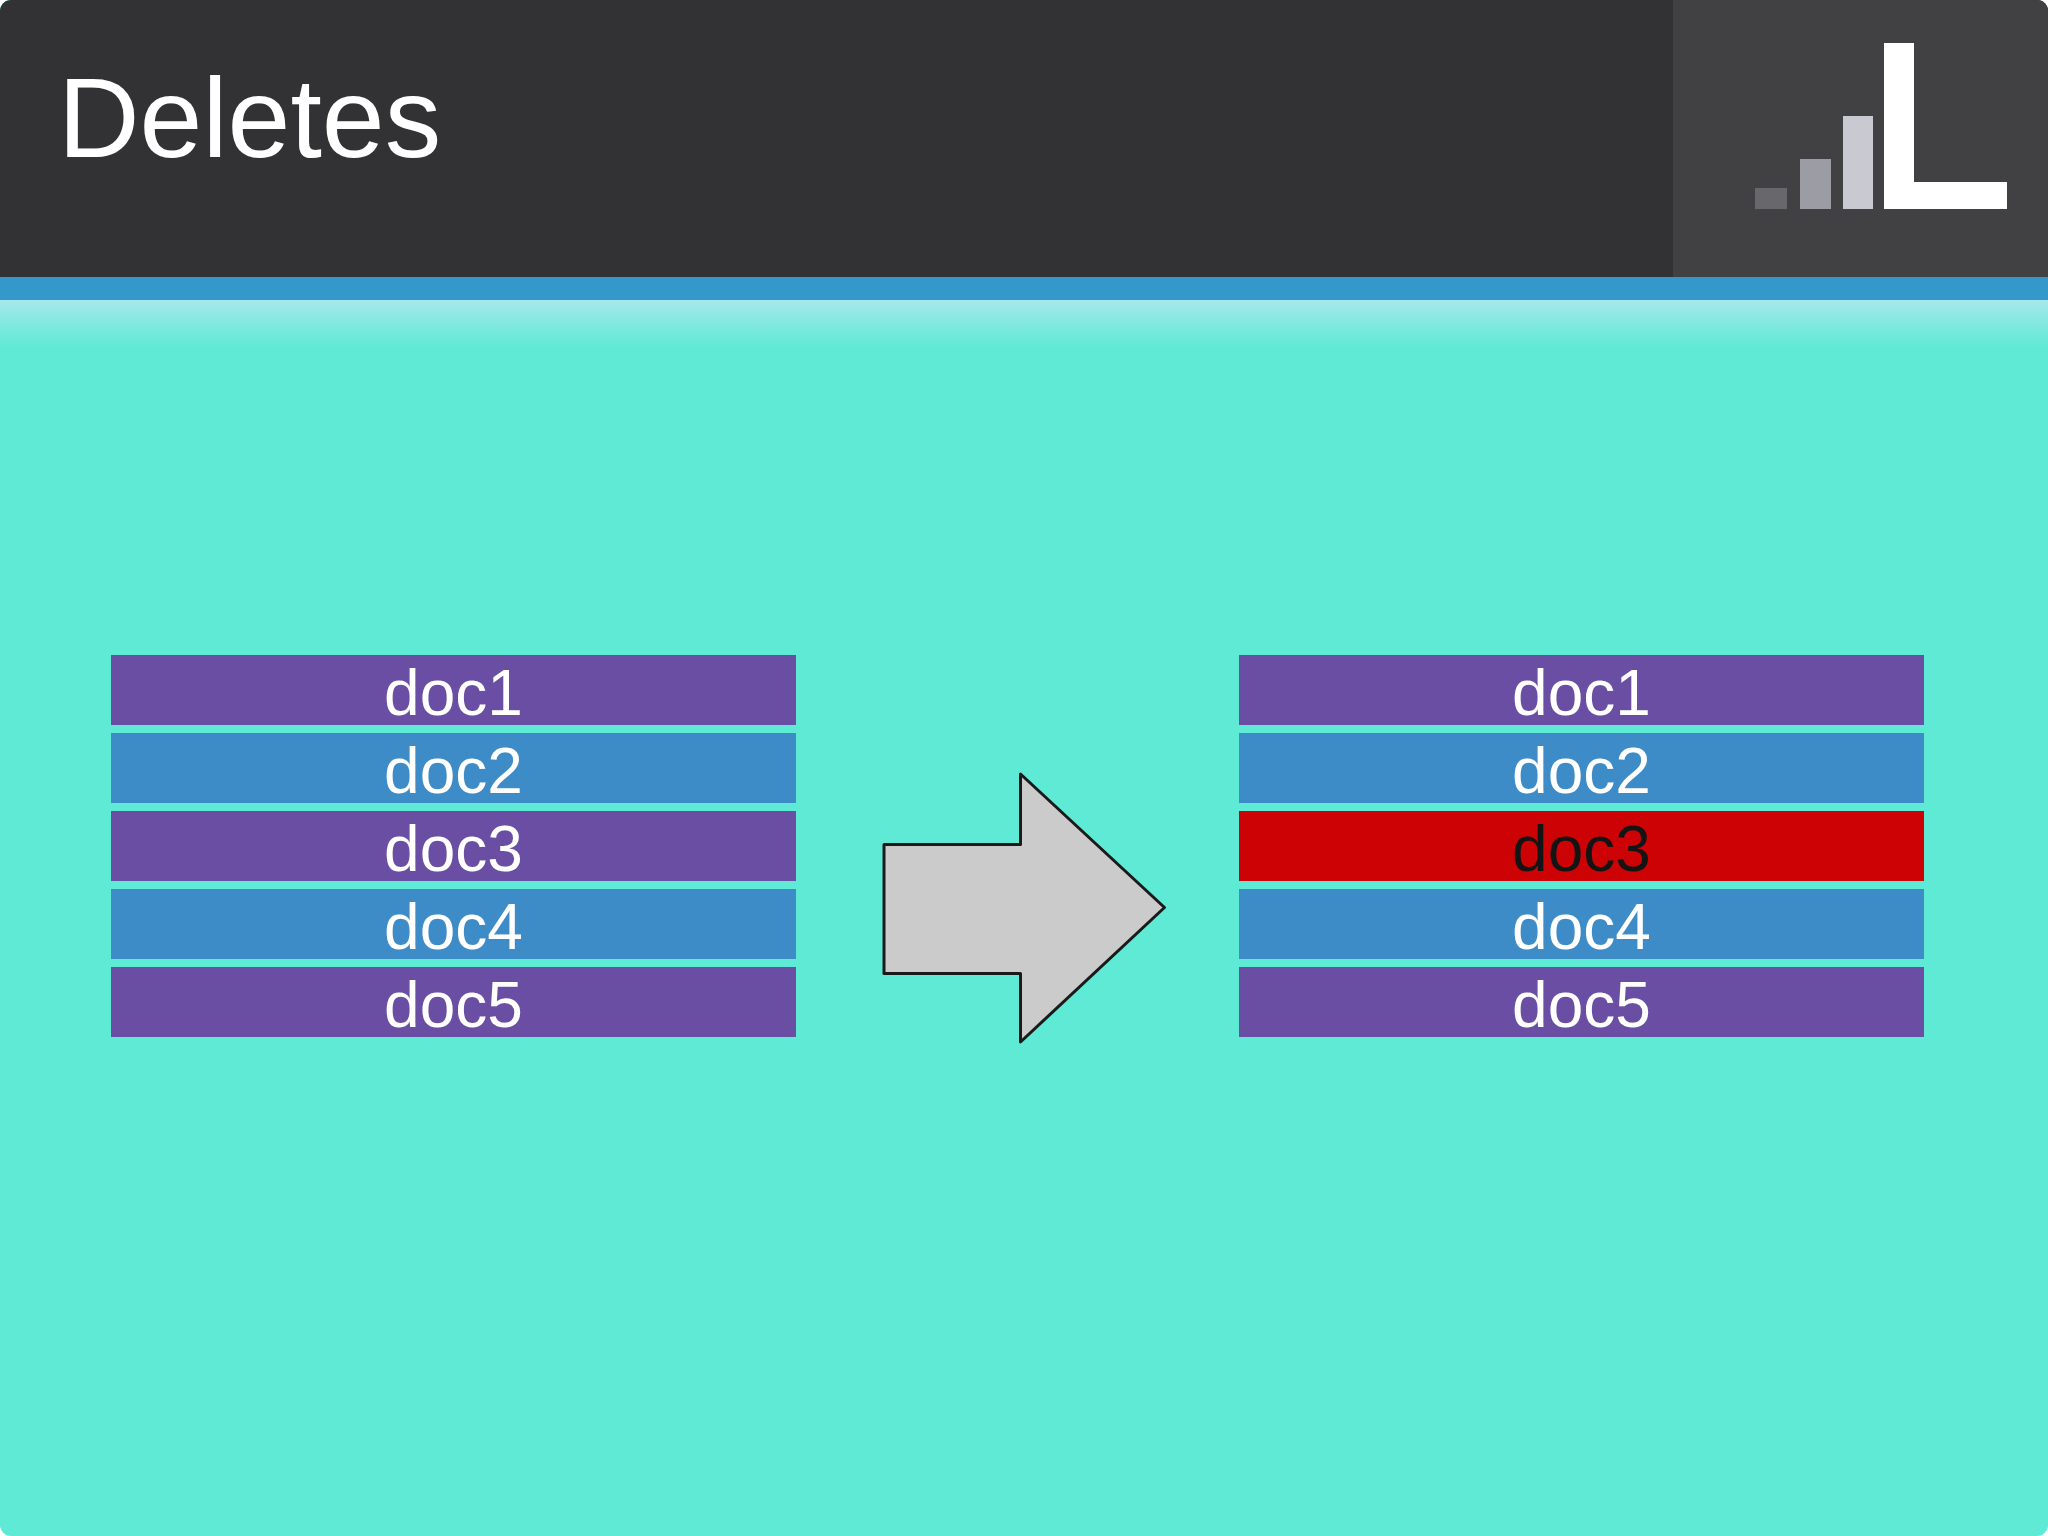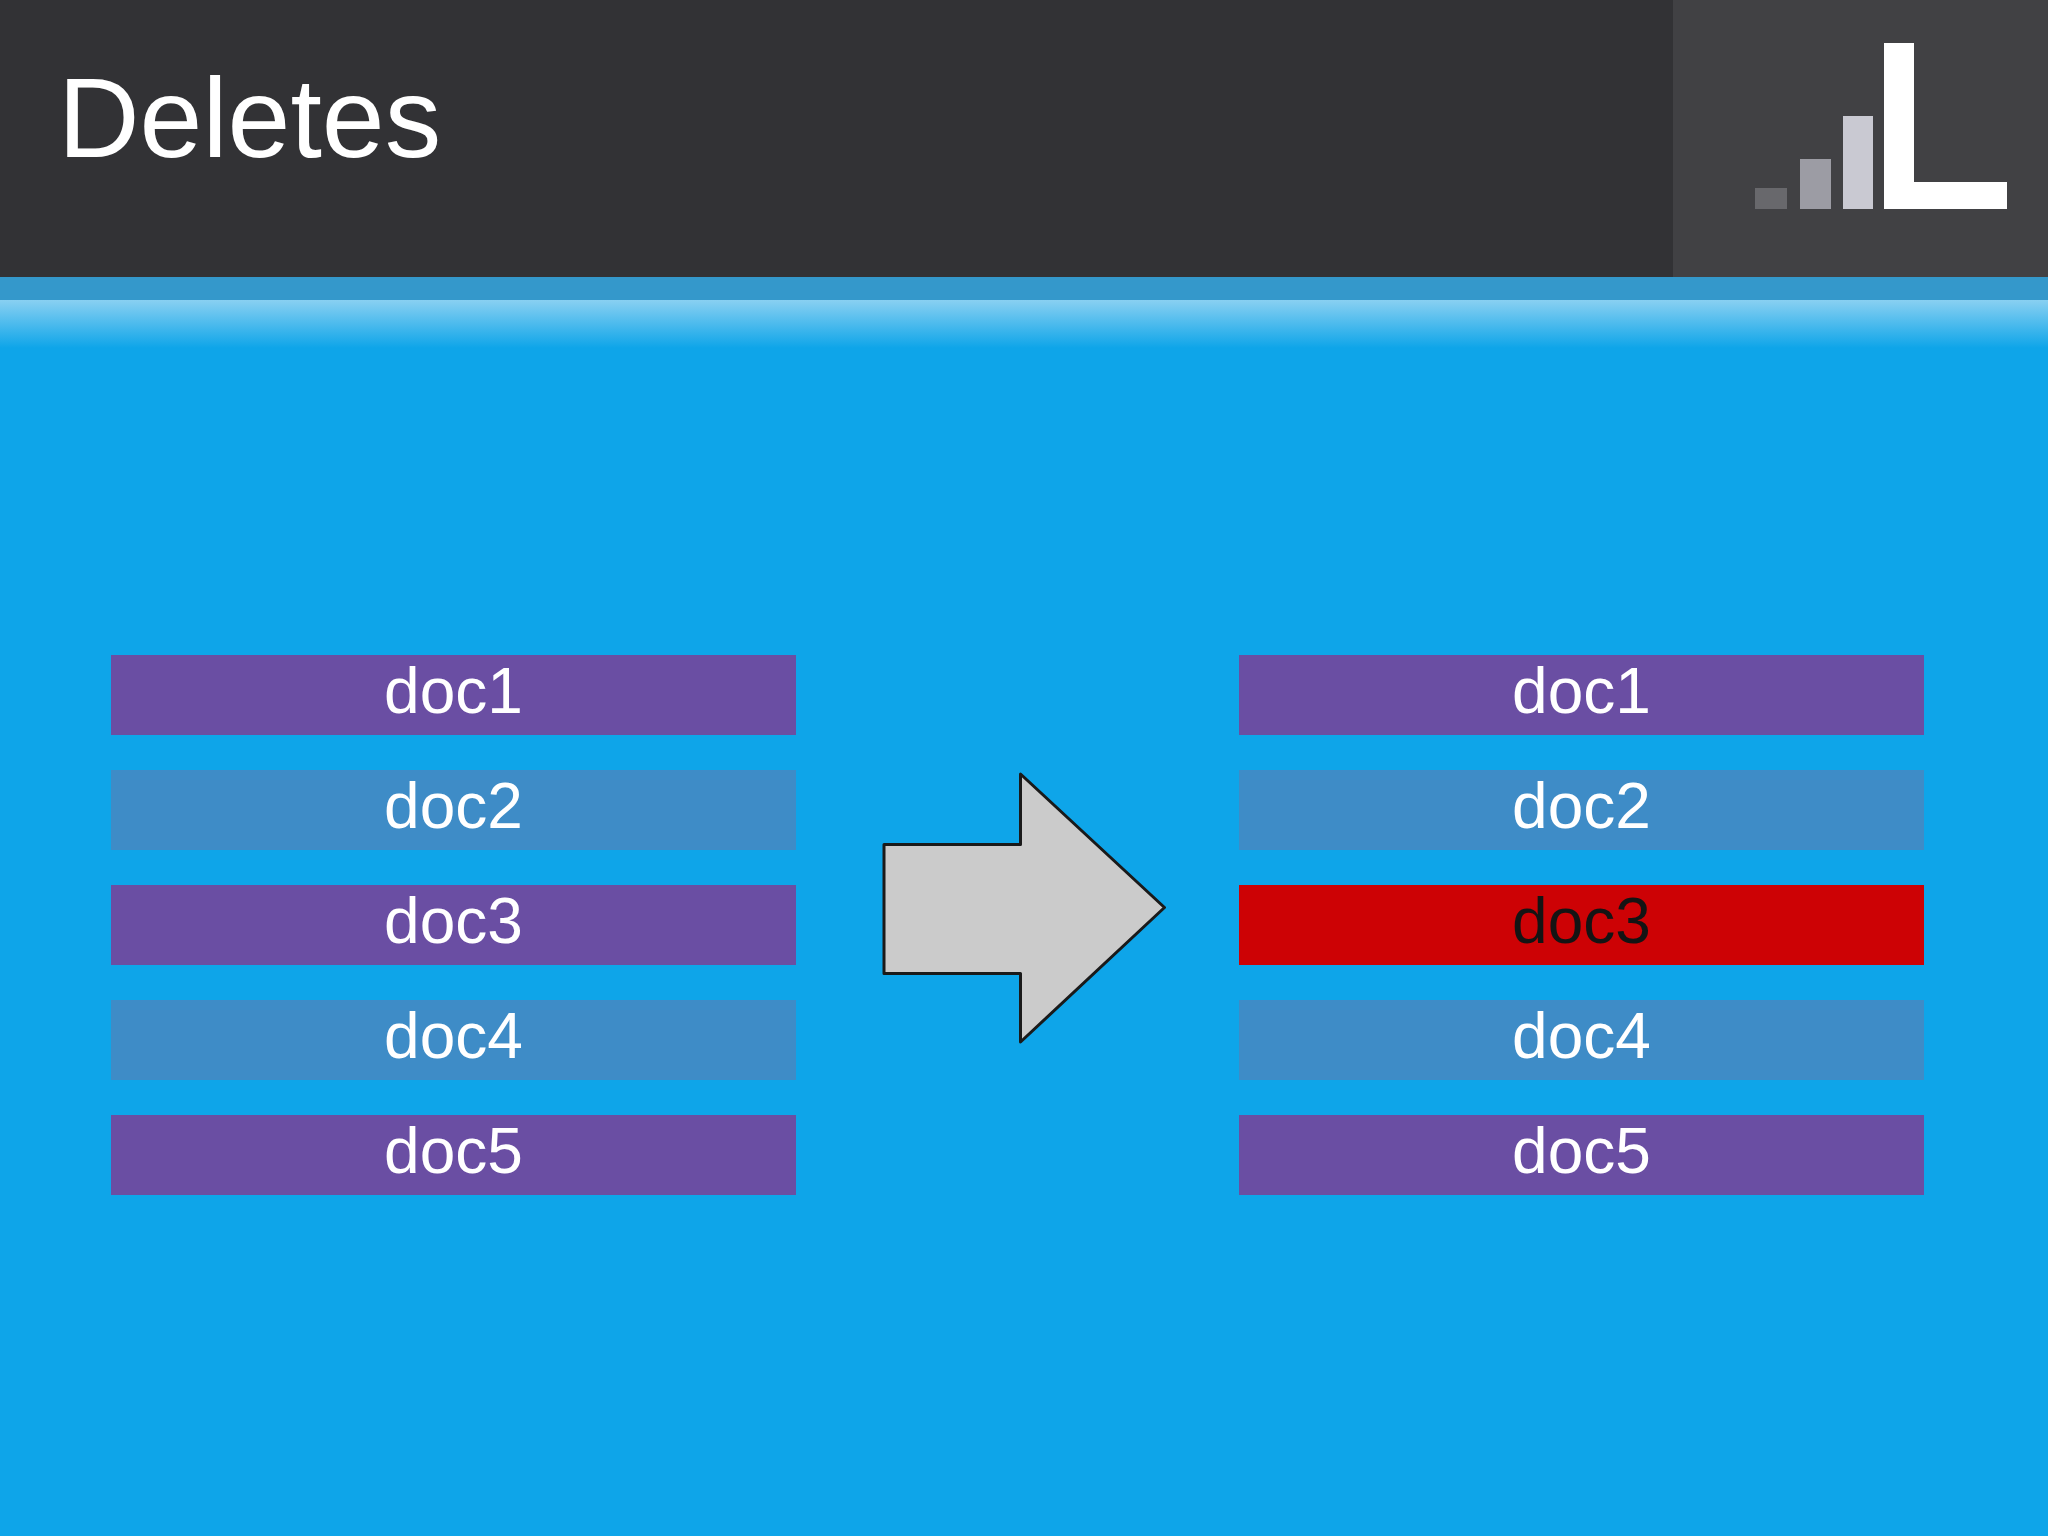--- a/index.html
+++ b/index.html
@@ -5,22 +5,23 @@
   html, body {
     margin: 0;
     padding: 0;
     background: #ffffff;
     font-family: "Liberation Sans", sans-serif;
   }
   #slide {
     position: relative;
     width: 2048px;
     height: 1536px;
-    background: #0ea5e9;
+    background: #5eead4;
     overflow: hidden;
+    border-radius: 11px;
   }
 
   
   #header {
     position: absolute;
     left: 0; top: 0;
     width: 2048px; height: 277px;
   }
   #header-title {
     position: absolute;
@@ -53,24 +54,24 @@
   .doc-column {
     position: absolute;
     top: 655px;
     width: 685px;
     display: flex;
     flex-direction: column;
   }
   #before-column { left: 111px; }
   #after-column  { left: 1239px; }
   .doc-bar {
-    height: 80px;
-    margin-bottom: 35px;
+    height: 70px;
+    margin-bottom: 8px;
     display: flex;
-    align-items: flex-start;
+    align-items: flex-end;
     justify-content: center;
   }
   .doc-bar-label {
     font-size: 64px;
     line-height: 1;
     padding-top: 4px;
     white-space: nowrap;
   }
 
   

